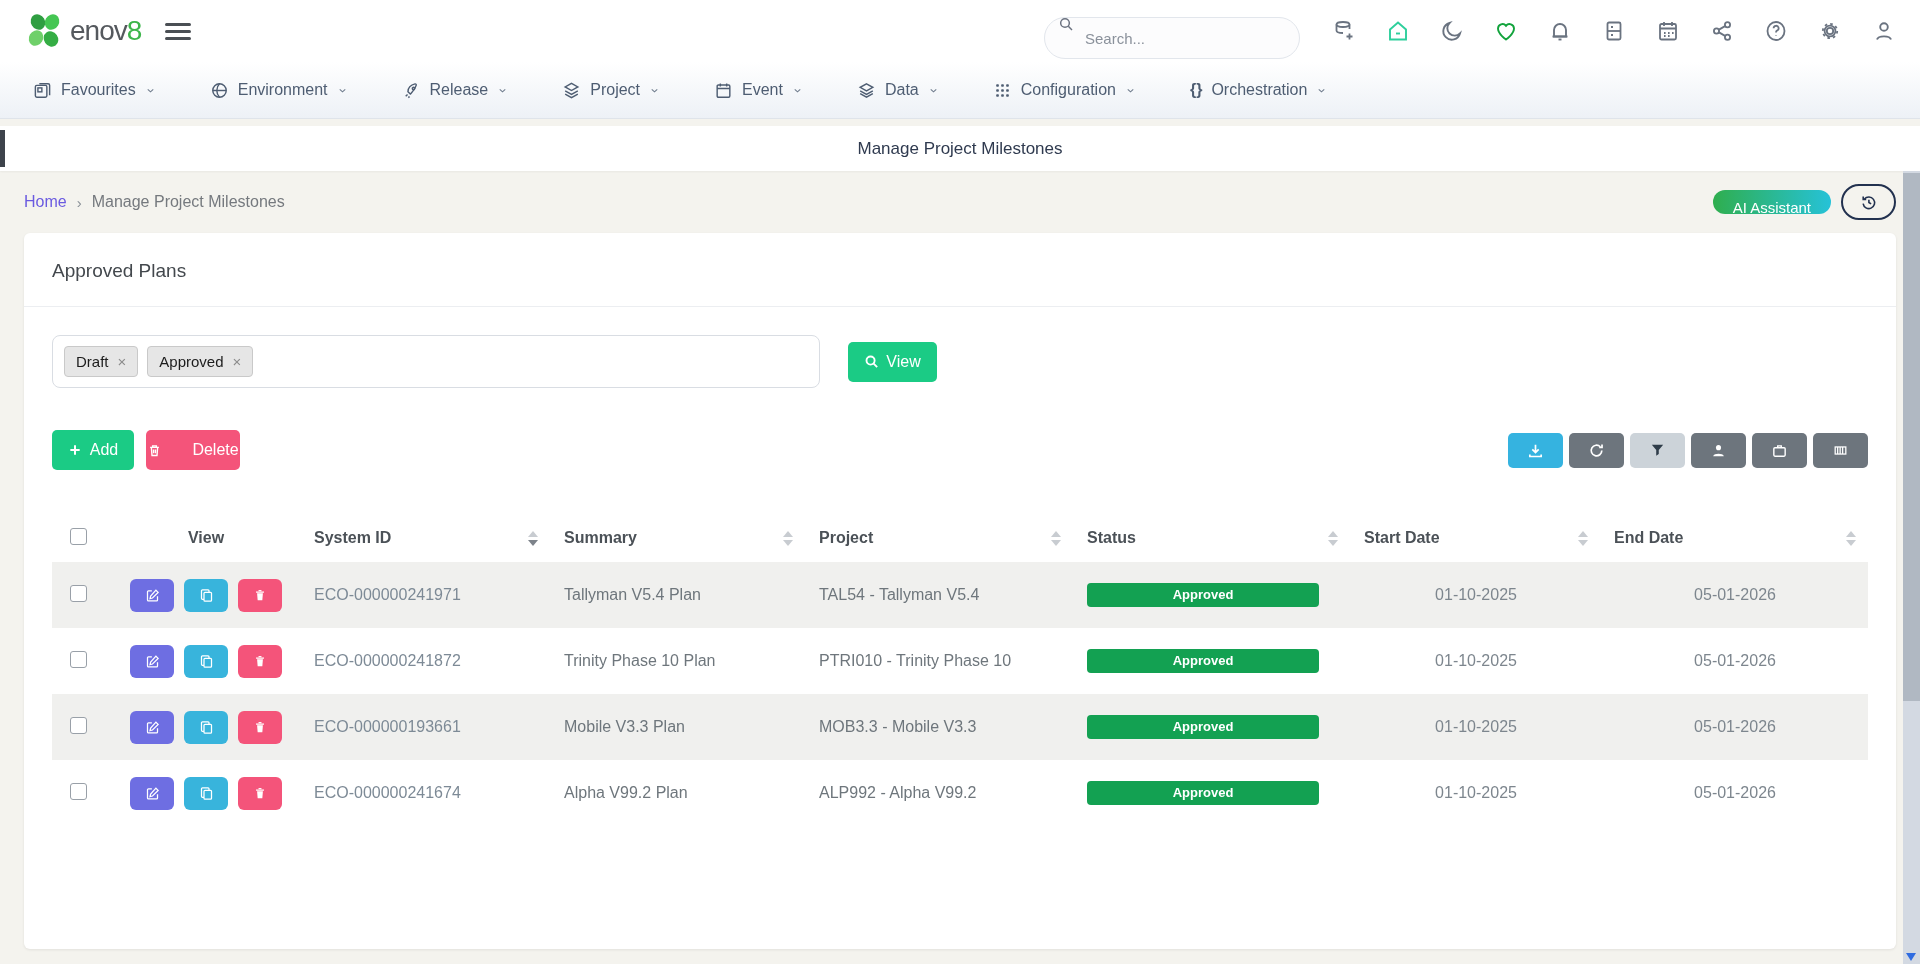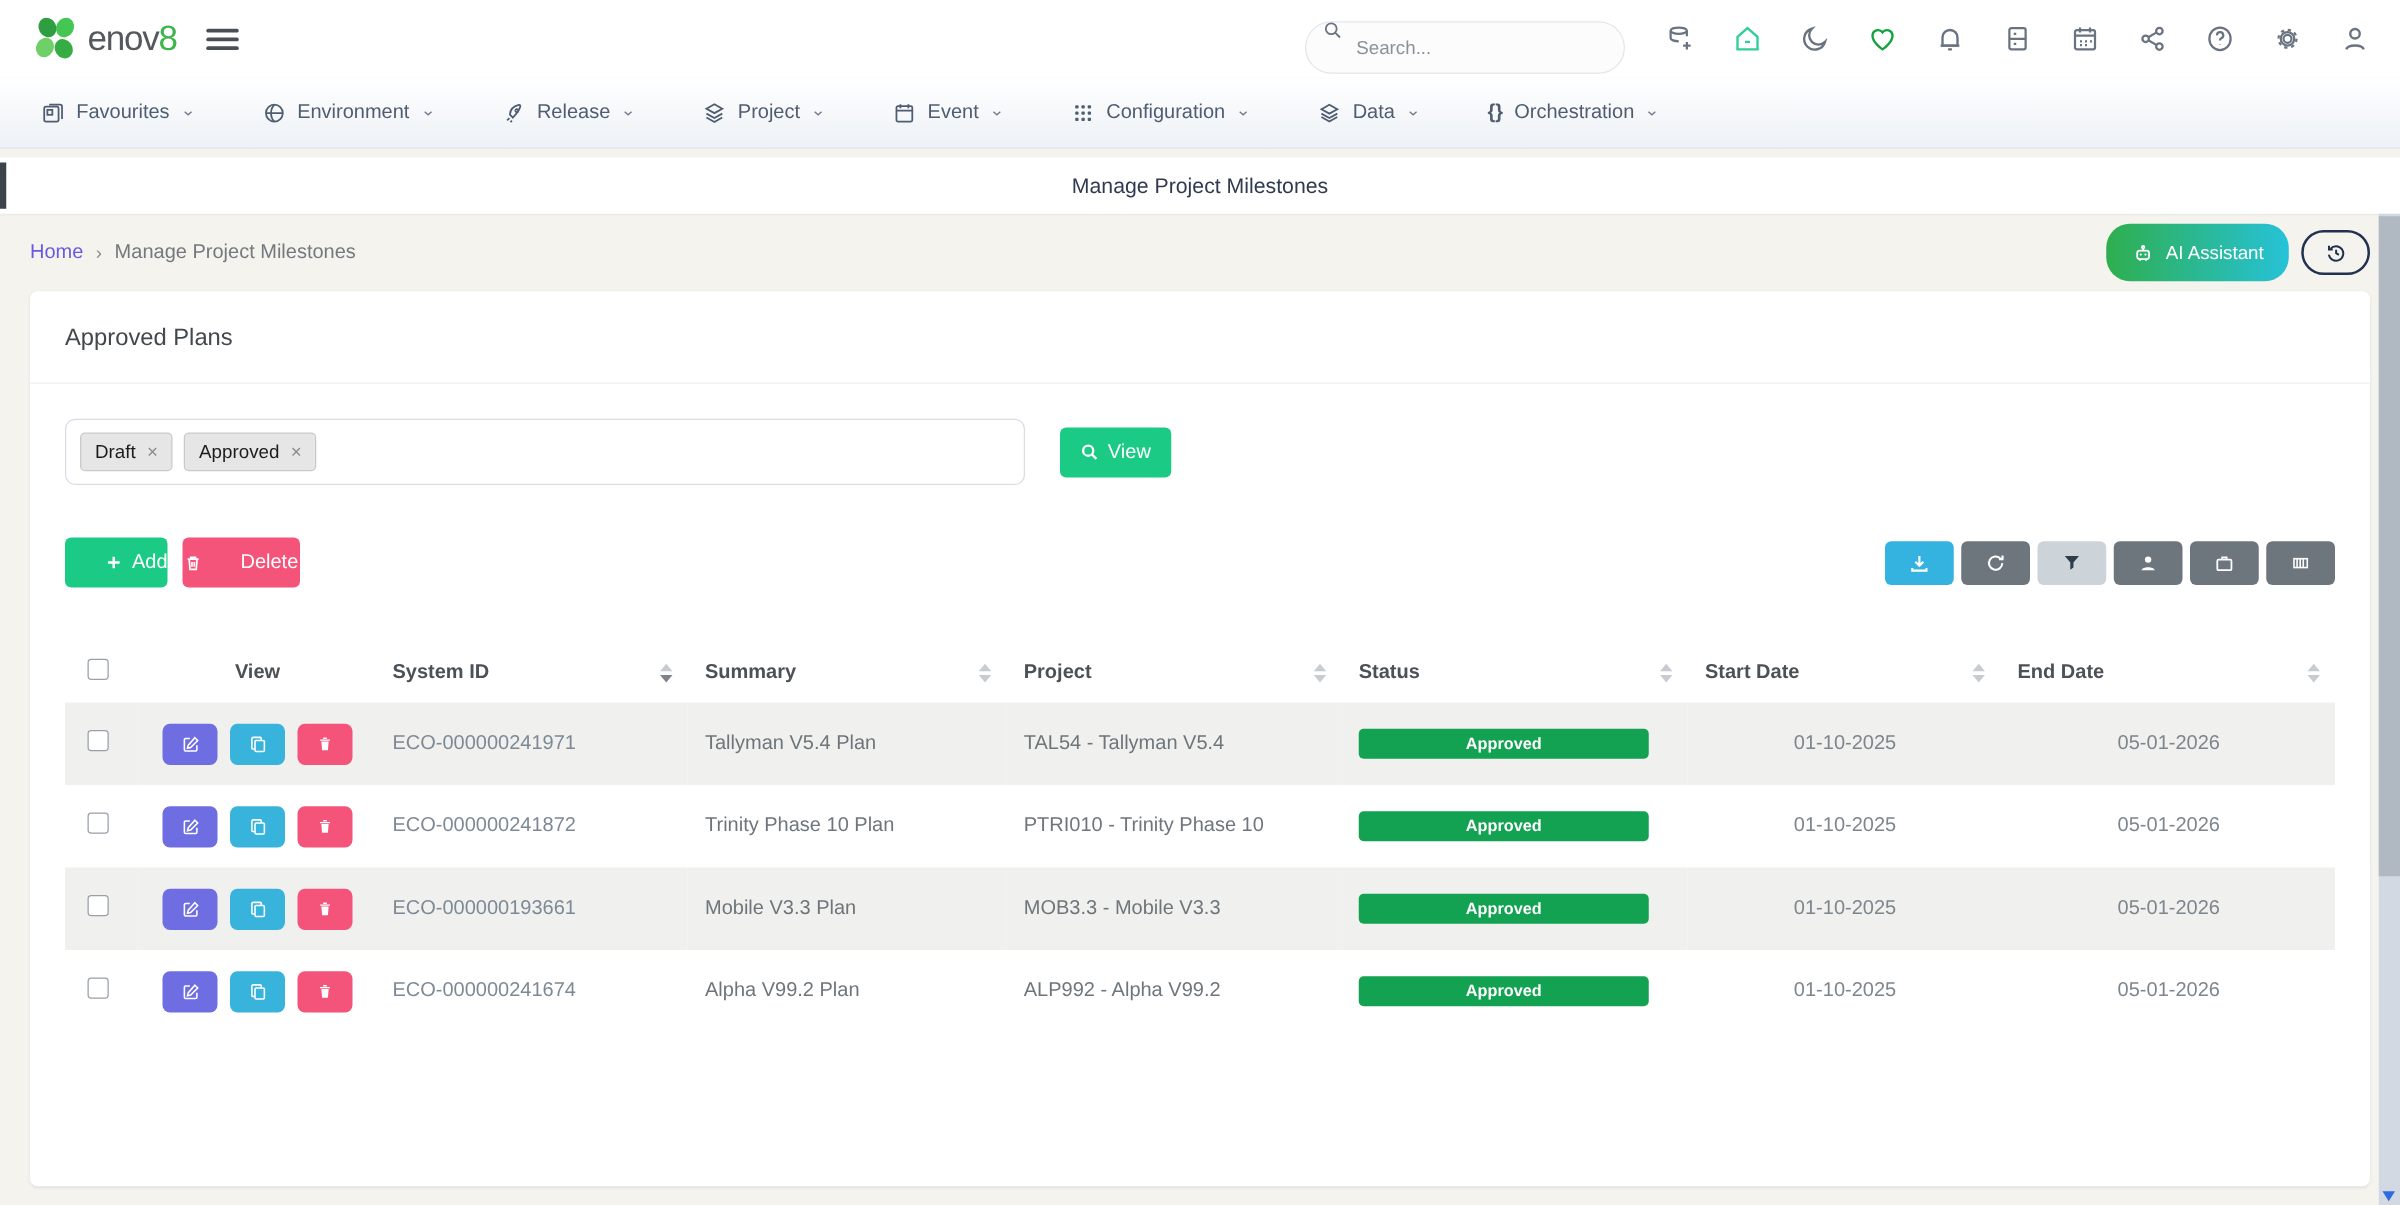--- a/index.html
+++ b/index.html
@@ -36,38 +36,38 @@
   .page-title { font-size:17px; color:#2f3a4f; font-weight:500; }
 
   
   .content { padding:0 24px; }
   .crumb-row { height:62px; display:flex; align-items:center; justify-content:space-between; }
   .crumbs { display:flex; align-items:center; gap:10px; font-size:16px; }
   .crumb-link { color:#6a5ae0; cursor:pointer; }
   .crumb-sep { color:#8a9198; font-size:15px; }
   .crumb-cur { color:#75797e; }
   .crumb-actions { display:flex; align-items:center; gap:10px; }
-  .ai-btn { height:46px; padding:0 20px; border:none; border-radius:19px; background:linear-gradient(90deg,#2fae4e,#26c2d8); color:#fff; font-size:15px; font-family:inherit; display:flex; align-items:center; gap:9px; cursor:pointer; }
+  .ai-btn { height:24px; padding:0 20px; border:none; border-radius:19px; background:linear-gradient(90deg,#2fae4e,#26c2d8); color:#fff; font-size:15px; font-family:inherit; display:flex; gap:9px; cursor:pointer;flex-direction:column; }
   .history-btn { width:55px; height:36px; border-radius:18px; border:2px solid #22314f; background:transparent; color:#22314f; display:flex; align-items:center; justify-content:center; cursor:pointer; }
 
   
   .card { background:#fff; border-radius:6px; box-shadow:0 1px 3px rgba(0,0,0,.08); padding:0 28px; height:716px; }
   .card-heading { padding-top:27px; font-size:19px; color:#43484d; font-weight:500; }
   .card-divider { margin:24px -28px 0 -28px; border-bottom:1px solid #eceef1; }
 
   .filter-row { margin-top:28px; display:flex; align-items:center; }
   .tag-input { width:768px; height:53px; border:1px solid #d9dde3; border-radius:8px; display:flex; align-items:center; gap:9px; padding:0 11px; background:#fff; }
   .chip { height:31px; display:flex; align-items:center; gap:9px; padding:0 11px; background:#e6e6e6; border:1px solid #c9c9c9; border-radius:4px; font-size:15px; color:#1c1c1c; }
   .chip .x { color:#8b8b8b; font-size:15px; cursor:pointer; line-height:1; }
   .view-btn { margin-left:28px; width:89px; height:40px; border:none; border-radius:5px; background:#1bcb85; color:#fff; font-size:16px; font-family:inherit; display:flex; align-items:center; justify-content:center; gap:7px; cursor:pointer; }
 
   .actions-row { margin-top:42px; display:flex; align-items:center; justify-content:space-between; }
   .left-actions { display:flex; gap:12px; }
   .btn { border:none; border-radius:5px; height:40px; color:#fff; font-size:16px; font-family:inherit; display:flex; align-items:center; justify-content:center; gap:8px; cursor:pointer; }
-  .add-btn { width:82px; background:#1bcb85;justify-content:flex-end; }
+  .add-btn { width:82px; background:#1bcb85; }
   .del-btn { width:94px; background:#f4547a;gap:30px; }
   .toolbar { display:flex; gap:6px; }
   .tb { width:55px; height:35px; border:none; border-radius:5px; display:flex; align-items:center; justify-content:center; color:#fff; cursor:pointer; }
   .tb.download { background:#35b3e0; }
   .tb.gray { background:#6d757d; }
   .tb.light { background:#ccd3d9; color:#2f3d4a; }
 
   
   table { margin-top:44px; width:100%; border-collapse:collapse; table-layout:fixed; }
   th { height:48px; text-align:left; font-size:16px; font-weight:700; color:#4b5157; padding:0 12px 0 14px; vertical-align:middle; }
@@ -226,45 +226,45 @@
     <svg class="nic" viewBox="0 0 24 24" fill="none" stroke="currentColor" stroke-width="1.8">
         <rect x="4" y="5" width="16" height="15.5" rx="1.5"></rect>
         <path d="M4 9.5h16M8 3v4M16 3v4"></path>
       </svg>
     <span>Event</span>
     <svg class="chev" viewBox="0 0 24 24" fill="none" stroke="currentColor" stroke-width="2.4">
         <path d="M6 9.5 12 15l6-5.5"></path>
       </svg>
   </div>
   <div class="nav-item">
+    <svg class="nic" viewBox="0 0 24 24" fill="none" stroke="currentColor" stroke-width="1.8">
+        <path d="M12 3.5 20 8l-8 4.5L4 8z"></path>
+        <path d="M4 12.5 12 17l8-4.5"></path>
+        <path d="M4 16 12 20.5 20 16"></path>
+      </svg>
+    <span>Data</span>
+    <svg class="chev" viewBox="0 0 24 24" fill="none" stroke="currentColor" stroke-width="2.4">
+        <path d="M6 9.5 12 15l6-5.5"></path>
+      </svg>
+  </div>
+  <div class="nav-item">
     <svg class="nic" viewBox="0 0 24 24" fill="currentColor">
         <g>
           <rect x="4" y="4" width="3.4" height="3.4" rx="1"></rect>
           <rect x="10.3" y="4" width="3.4" height="3.4" rx="1"></rect>
           <rect x="16.6" y="4" width="3.4" height="3.4" rx="1"></rect>
           <rect x="4" y="10.3" width="3.4" height="3.4" rx="1"></rect>
           <rect x="10.3" y="10.3" width="3.4" height="3.4" rx="1"></rect>
           <rect x="16.6" y="10.3" width="3.4" height="3.4" rx="1"></rect>
           <rect x="4" y="16.6" width="3.4" height="3.4" rx="1"></rect>
           <rect x="10.3" y="16.6" width="3.4" height="3.4" rx="1"></rect>
           <rect x="16.6" y="16.6" width="3.4" height="3.4" rx="1"></rect>
         </g>
       </svg>
     <span>Configuration</span>
-    <svg class="chev" viewBox="0 0 24 24" fill="none" stroke="currentColor" stroke-width="2.4">
-        <path d="M6 9.5 12 15l6-5.5"></path>
-      </svg>
-  </div>
-  <div class="nav-item">
-    <svg class="nic" viewBox="0 0 24 24" fill="none" stroke="currentColor" stroke-width="1.8">
-        <path d="M12 3.5 20 8l-8 4.5L4 8z"></path>
-        <path d="M4 12.5 12 17l8-4.5"></path>
-        <path d="M4 16 12 20.5 20 16"></path>
-      </svg>
-    <span>Data</span>
     <svg class="chev" viewBox="0 0 24 24" fill="none" stroke="currentColor" stroke-width="2.4">
         <path d="M6 9.5 12 15l6-5.5"></path>
       </svg>
   </div>
   <div class="nav-item">
     <span class="braces">{}</span>
     <span>Orchestration</span>
     <svg class="chev" viewBox="0 0 24 24" fill="none" stroke="currentColor" stroke-width="2.4">
         <path d="M6 9.5 12 15l6-5.5"></path>
       </svg>

